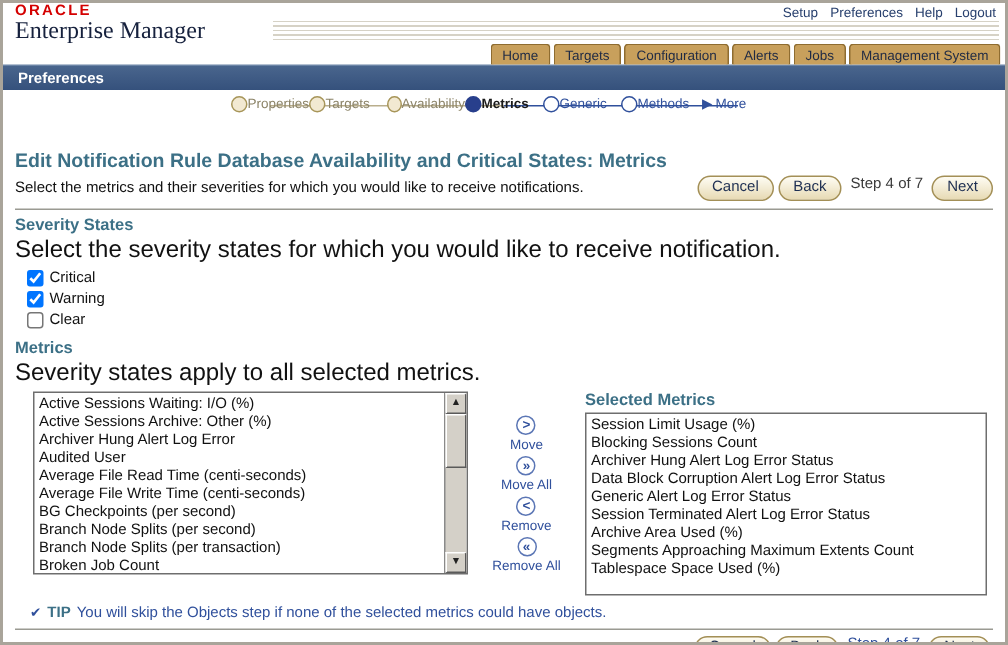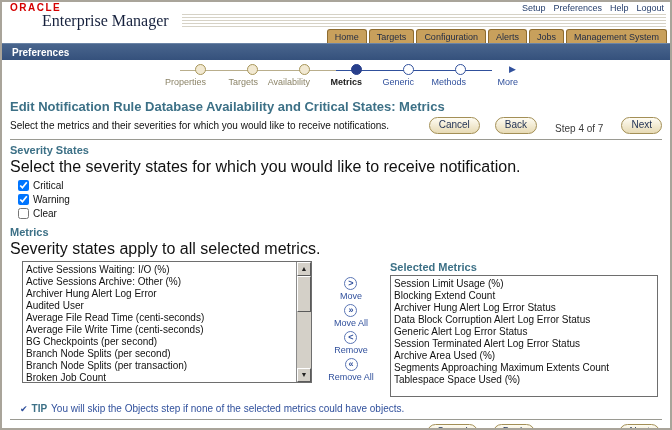--- a/index.html
+++ b/index.html
@@ -7,55 +7,55 @@
   body { font-family:"Liberation Sans", sans-serif; }
   .window {
     width:672px; height:430px; background:#fff; position:relative; overflow:hidden;
     border:2px solid #a9a49a; outline:1px solid #6f6f6f;
   }
 
   
   .header-top { position:relative; height:26px; background:#fff; }
   .brand { position:absolute; left:8px; top:1px; }
   .oracle-logo { color:#d40000; font-weight:bold; font-size:10px; letter-spacing:1.5px; line-height:10px; }
-  .app-title { font-family:"Liberation Serif", serif; font-size:16px; color:#16213d; line-height:16px;margin-left:32px; }
+  .app-title { font-family:"Liberation Serif", serif; font-size:16px; color:#16213d; line-height:16px; }
   .pinstripes { position:absolute; left:180px; right:4px; top:12px; height:13px;
     background:repeating-linear-gradient(to bottom,#d6d2c6 0 1px,transparent 1px 3px); }
   .top-links { position:absolute; right:6px; top:1px; display:flex; gap:8px; background:#fff; padding-left:6px; }
   .top-link { font-size:9px; color:#28406e; text-decoration:none; cursor:pointer; }
 
   .tab-row { height:15px; display:flex; justify-content:flex-end; align-items:flex-end; padding-right:3px; background:#fff; }
   .tab { background:#c8a05c; border:1px solid #8e6c30; border-bottom:none; border-radius:3px 3px 0 0;
     font-size:9px; color:#1f2a44; padding:2px 7px 1px; margin-left:2px; white-space:nowrap; cursor:pointer; }
 
   .subnav { height:17px; background:linear-gradient(#49658d,#35517c); border-top:1px solid #6b84a6;
     color:#fff; font-size:10px; font-weight:bold; display:flex; align-items:center; padding-left:10px; }
 
   
   .train { height:34px; display:flex; justify-content:center; padding-top:4px; background:#fff; }
   .train-steps { display:flex; position:relative; }
   .train-line { position:absolute; top:6px; height:1px; z-index:0; }
   .line-done { left:26px; width:156px; background:#b9ae8c; }
   .line-todo { left:182px; width:156px; background:#30509c; }
-  .step { width:52px; display:flex; flex-direction:column; align-items:flex-end; position:relative; z-index:1; cursor:pointer; }
+  .step { width:52px; display:flex; align-items:flex-start; position:relative; z-index:1; cursor:pointer; }
   .dot { width:11px; height:11px; border-radius:50%; background:#f2e9d2; border:1px solid #a79559; margin-bottom:2px; text-align:center; }
   .step.current .dot { background:#283f8c; border-color:#283f8c; }
   .step.todo .dot { background:#fff; border:1px solid #30509c; }
   .step.more .dot { background:none; border:none; color:#30509c; font-size:9px; line-height:11px; }
   .step.more .dot::before { content:"\25B6"; }
   .step-label { font-size:9px; color:#8c8468; white-space:nowrap; }
   .step.current .step-label { color:#1a1a1a; font-weight:bold; }
   .step.todo .step-label, .step.more .step-label { color:#30509c; }
 
   
   main { padding:0 8px; }
   .page-title { font-size:13px; font-weight:bold; color:#3c7086; margin:5px 0 3px; }
   .desc-row { display:flex; justify-content:space-between; align-items:center; }
   .desc { font-size:10px; color:#111; }
-  .btns { display:flex; align-items:flex-end; gap:15px; }
+  .btns { display:flex; align-items:flex-start; gap:3px; }
   .btn { background:linear-gradient(#fefcf3,#e7dab4); border:1px solid #a38f56; border-radius:9px;
     font-size:10px; color:#1e2f52; padding:1px 9px 2px; cursor:pointer; font-family:inherit; line-height:12px; }
   .step-indicator { font-size:10px; color:#3a3a3a; margin:0 3px; white-space:nowrap; }
   .step-indicator.blue { color:#30509c; }
   .rule { border:none; border-top:1px solid #9a9a92; margin:5px 0 4px; }
 
   .section-h { font-size:11px; font-weight:bold; color:#3c7086; margin:3px 0 2px; }
   .section-desc { font-size:16px; color:#111; margin-bottom:3px; }
   .chk-list { margin-left:8px; }
   .chk-row { display:flex; align-items:center; gap:4px; font-size:10px; color:#111; margin:1px 0; height:13px; }
@@ -256,21 +256,21 @@
               <span class="shuttle-label">Remove All</span>
             </div>
           </div>
 
         <div class="col-right">
           <div class="box-label">Selected Metrics</div>
           <div class="listbox">
             <div class="list-items">
 
             <div class="list-item">Session Limit Usage (%)</div>
-                <div class="list-item">Blocking Extend Count</div>
+                <div class="list-item">Blocking Sessions Count</div>
                 <div class="list-item">Archiver Hung Alert Log Error Status</div>
                 <div class="list-item">Data Block Corruption Alert Log Error Status</div>
                 <div class="list-item">Generic Alert Log Error Status</div>
                 <div class="list-item">Session Terminated Alert Log Error Status</div>
                 <div class="list-item">Archive Area Used (%)</div>
                 <div class="list-item">Segments Approaching Maximum Extents Count</div>
                 <div class="list-item">Tablespace Space Used (%)</div>
               </div>
           </div>
         </div>

